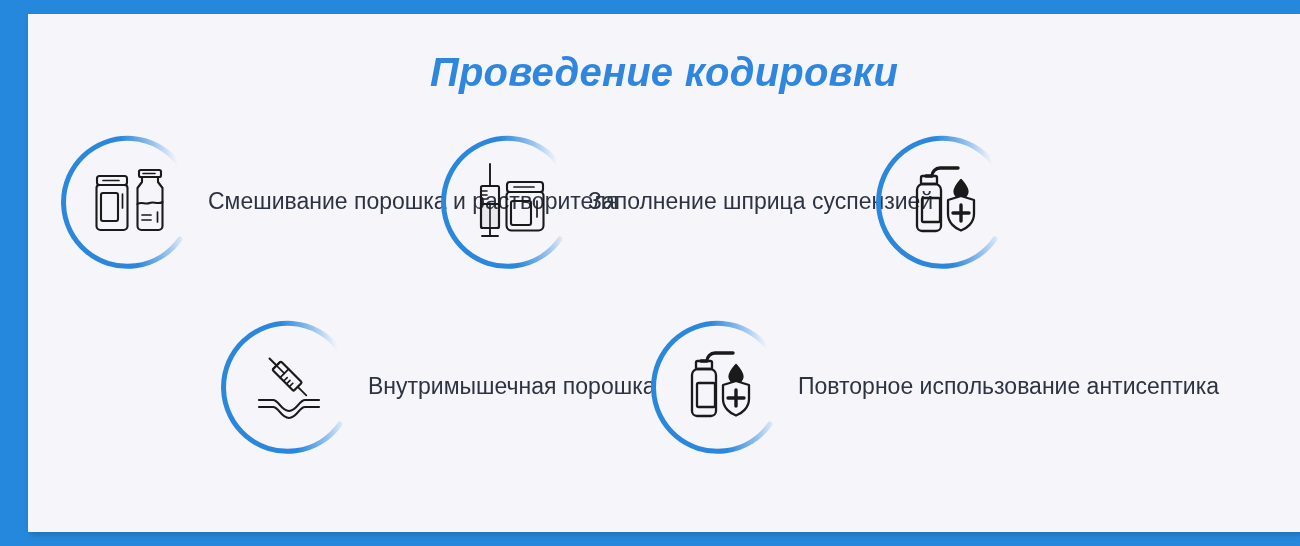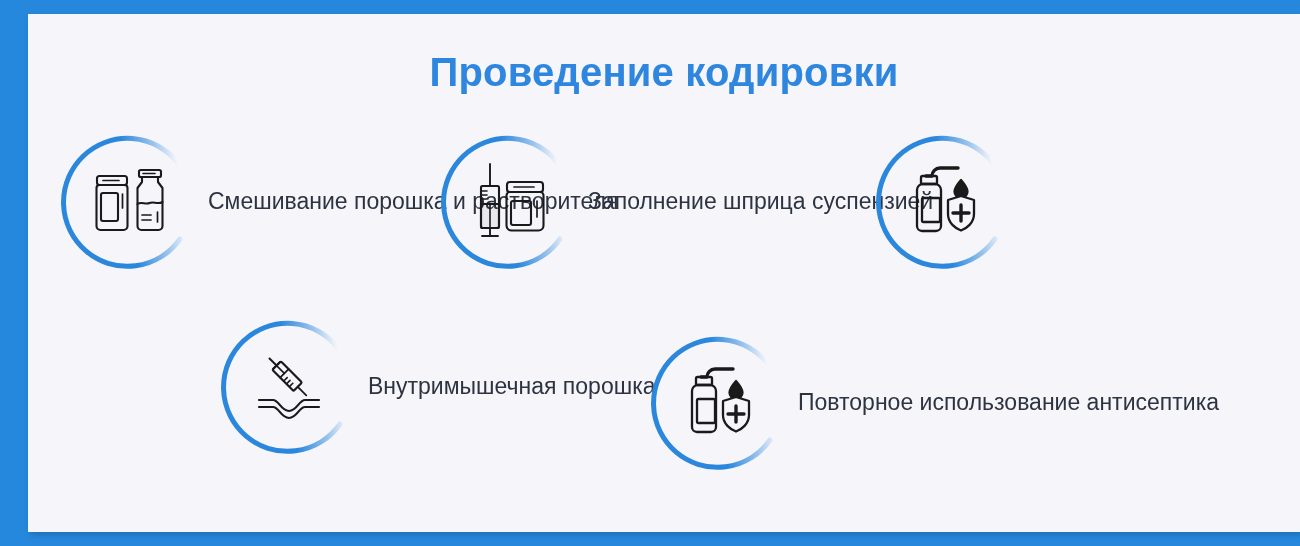--- a/index.html
+++ b/index.html
@@ -37,20 +37,21 @@
     position: absolute;
     left: 0;
     top: 36px;
     width: 1272px;
     text-align: center;
     font-size: 40px;
     font-weight: bold;
     color: #2e86de;
     letter-spacing: 0.2px;
     white-space: nowrap;
+    font-style: italic;
   }
 
   .step {
     position: absolute;
     display: flex;
     align-items: center;
   }
 
   .circle-wrap {
     position: relative;
@@ -89,21 +90,21 @@
     color: #2d3340;
     margin-left: 6px;
     white-space: pre-line;
   }
 
   
   #step-1 { left: 30px;  top: 115px; }
   #step-2 { left: 410px; top: 115px; }
   #step-3 { left: 845px; top: 115px; }
   #step-4 { left: 190px; top: 300px; }
-  #step-5 { left: 620px; top: 316px; }
+  #step-5 { left: 620px; top: 300px; }
 </style>
 </head>
 <body>
 
 <div class="frame">
   <div class="panel">
 
     <div class="title">Проведение кодировки</div>
 
     <div class="step" id="step-1">

